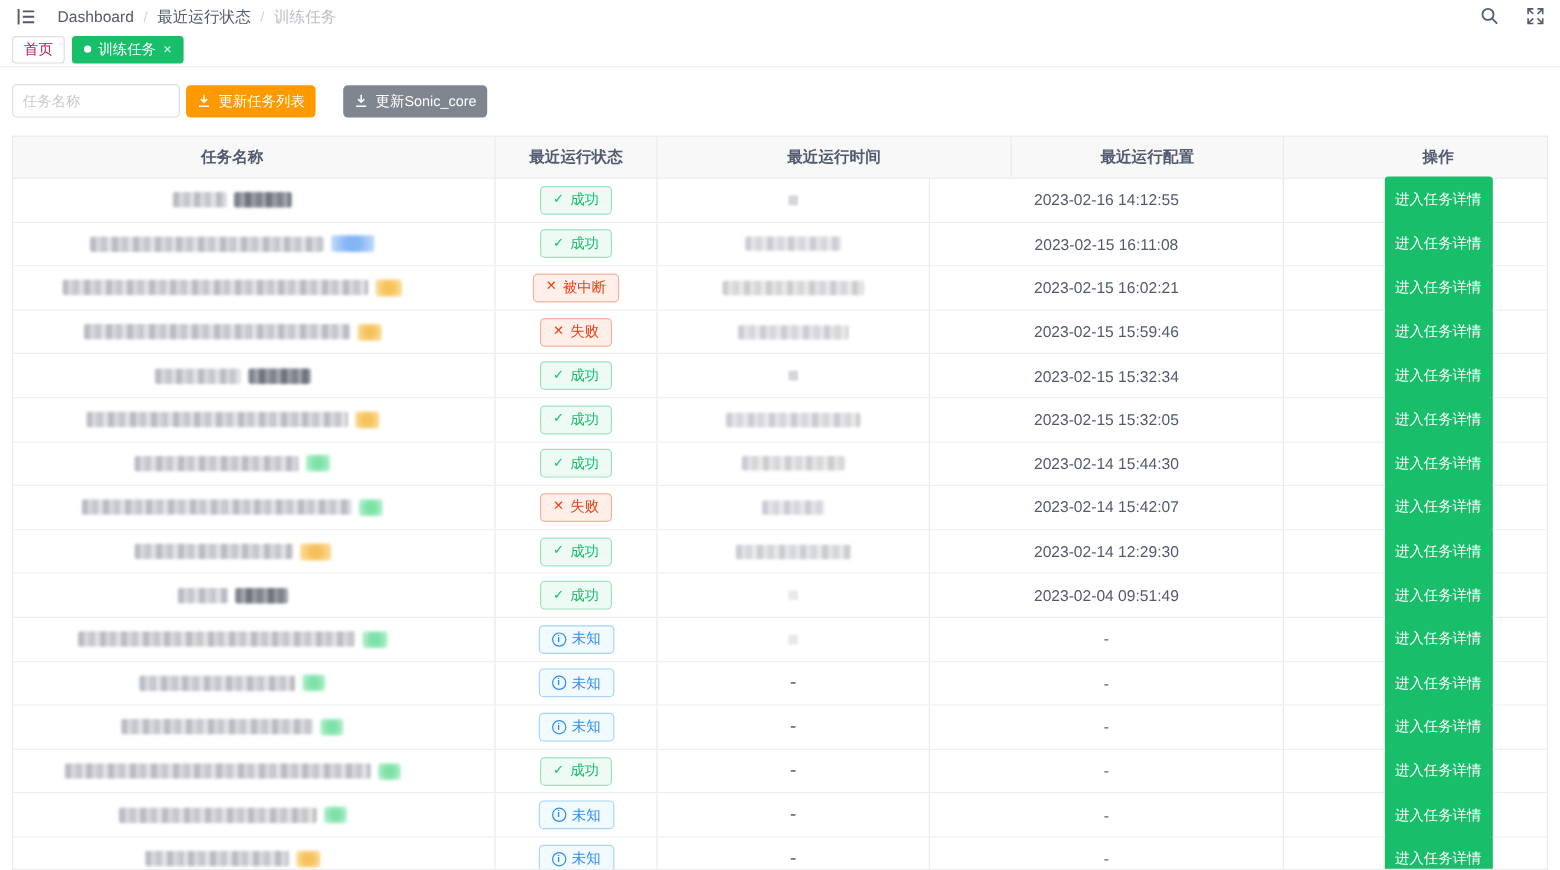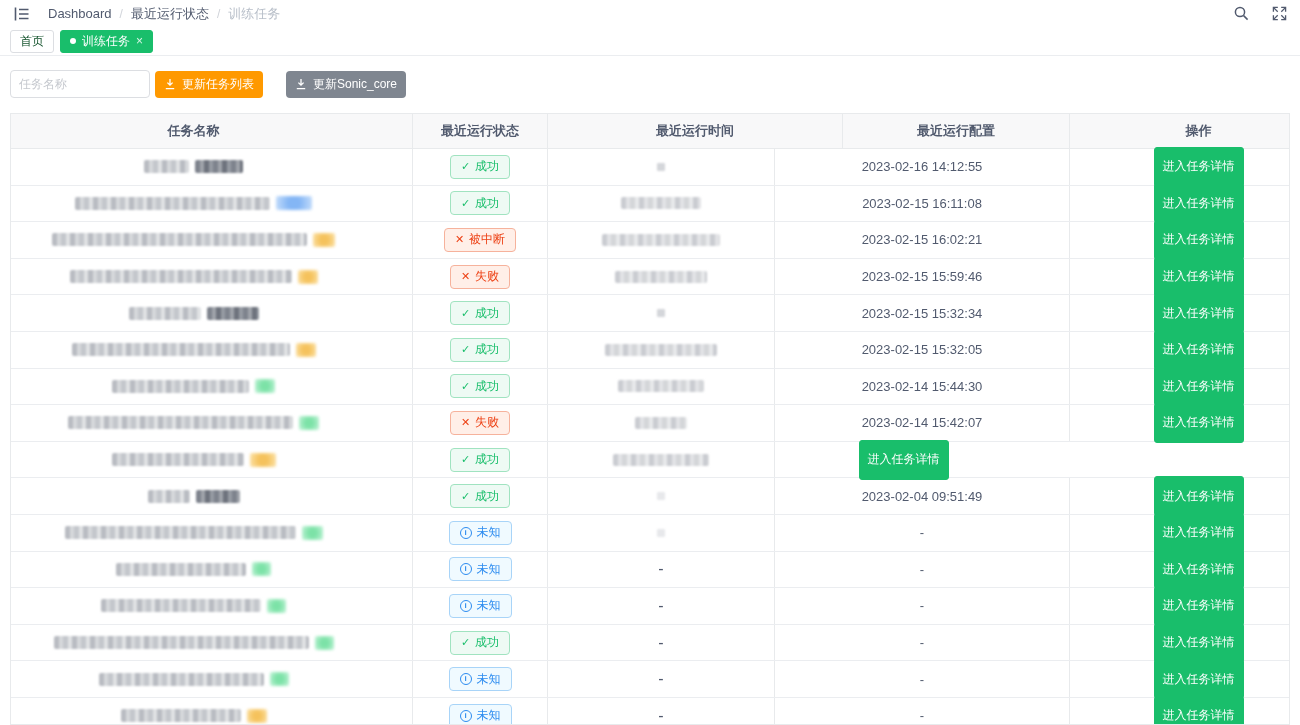--- a/index.html
+++ b/index.html
@@ -12,21 +12,21 @@
   .breadcrumb { display:flex; align-items:center; gap:8px; font-size:13px; }
   .crumb { font-weight:normal; color:#515a6e; }
   .crumb.current { font-weight:normal; color:#b8bfc9; }
   .crumb-sep { color:#d0d3d9; font-size:12px; }
   .topbar-right { margin-left:auto; display:flex; align-items:center; gap:20px; }
   .top-icon { width:18px; height:18px; display:flex; align-items:center; justify-content:center; cursor:pointer; }
 
   
   .tabbar { height:29px; display:flex; align-items:center; gap:6px; padding:0 10px; border-bottom:1px solid #ebedf0; }
   .tag-tab { height:23px; display:inline-flex; align-items:center; gap:6px; padding:0 9px;
-    border:1px solid #dcdee2; border-radius:3px; background:#fff; font-size:12px; color:#14532d; cursor:pointer; }
+    border:1px solid #dcdee2; border-radius:3px; background:#fff; font-size:12px; color:#be185d; cursor:pointer; }
   .tag-tab.active { background:#19be6b; border-color:#19be6b; color:#fff; }
   .tab-dot { width:6px; height:6px; border-radius:50%; background:#fff; display:inline-block; }
   .tab-close { font-size:12px; line-height:1; color:#d8f5e6; cursor:pointer; }
 
   
   .toolbar { display:flex; align-items:center; margin:14px 10px 0; }
   .name-input { width:140px; height:28px; border:1px solid #dcdee2; border-radius:4px; padding:0 8px;
     font-size:12px; color:#515a6e; outline:none; font-family:inherit; }
   .name-input::placeholder { color:#c5c8ce; }
   .btn { height:27px; display:inline-flex; align-items:center; gap:6px; padding:0 9px;
@@ -308,20 +308,21 @@
         </div>
     <div class="td col-status">
       <span class="badge badge-success">
         <span class="badge-icon">✓</span>
         <span class="badge-label">成功</span>
       </span>
     </div>
     <div class="td col-config">
           <span class="redacted cfg" style="width: 96px;"></span>
         </div>
+    <div class="td col-time">2023-02-14 12:29:30</div>
     <div class="td col-action">
       <button class="detail-btn">进入任务详情</button>
     </div>
   </div>
       <div class="tr">
     <div class="td col-name">
           <span class="redacted" style="width: 42px;"></span>
           <span class="redacted dark" style="width: 44px;"></span>
         </div>
     <div class="td col-status">

